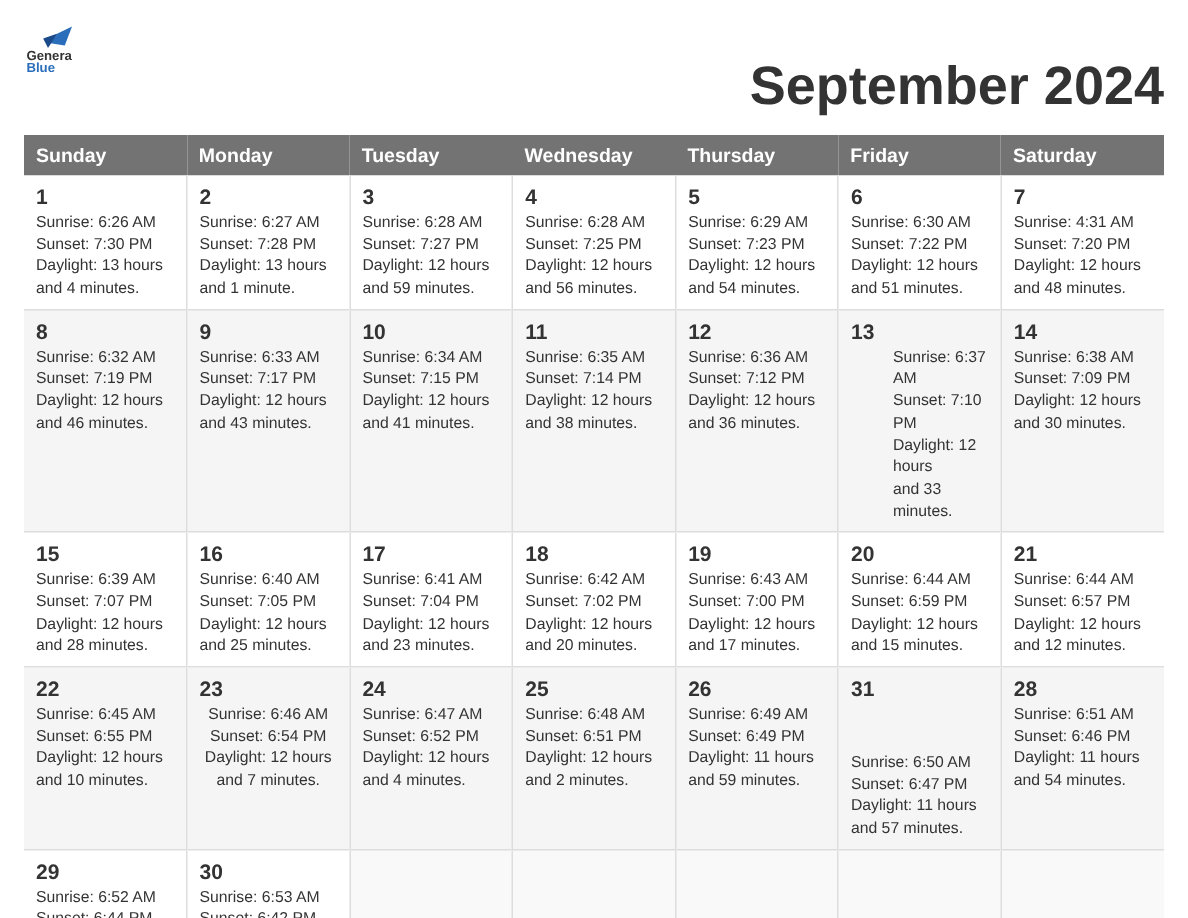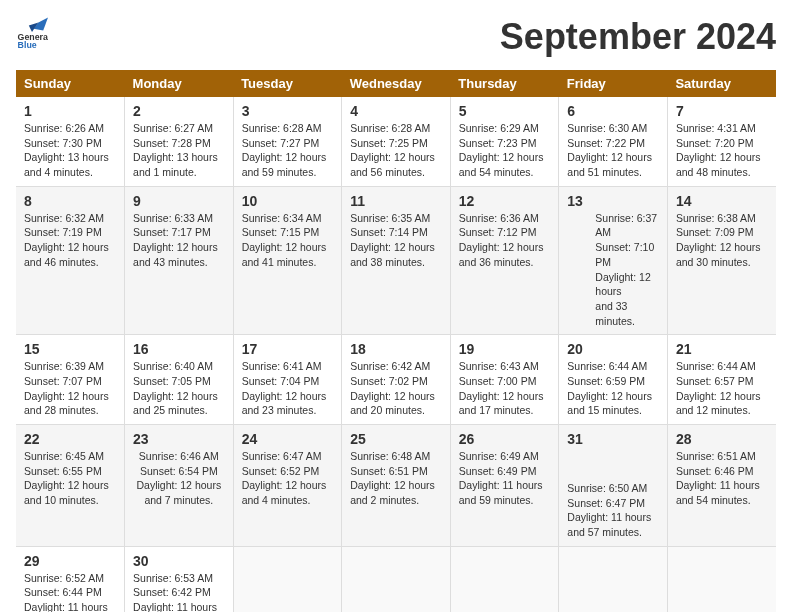--- a/index.html
+++ b/index.html
@@ -20,37 +20,38 @@
       display: flex;
       align-items: center;
       gap: 4px;
     }
     .logo-bird {
       width: 32px;
       height: 32px;
     }
     .title-area {
       text-align: left;
+      margin-top: 20px;
     }
     .month-title {
       font-size: 36px;
       font-weight: bold;
       color: #333;
     }
     .subtitle {
       font-size: 15px;
       color: #555;
     }
     table {
       width: 100%;
       border-collapse: collapse;
       font-size: 11px;
     }
     thead tr th {
-      background-color: #a16207;
+      background-color: #737373;
       color: #fff;
       text-align: left;
       padding: 6px 8px;
       font-size: 13px;
       font-weight: bold;
     }
     tbody tr {
       border-bottom: 1px solid #ddd;
     }
     tbody tr:nth-child(even) {

